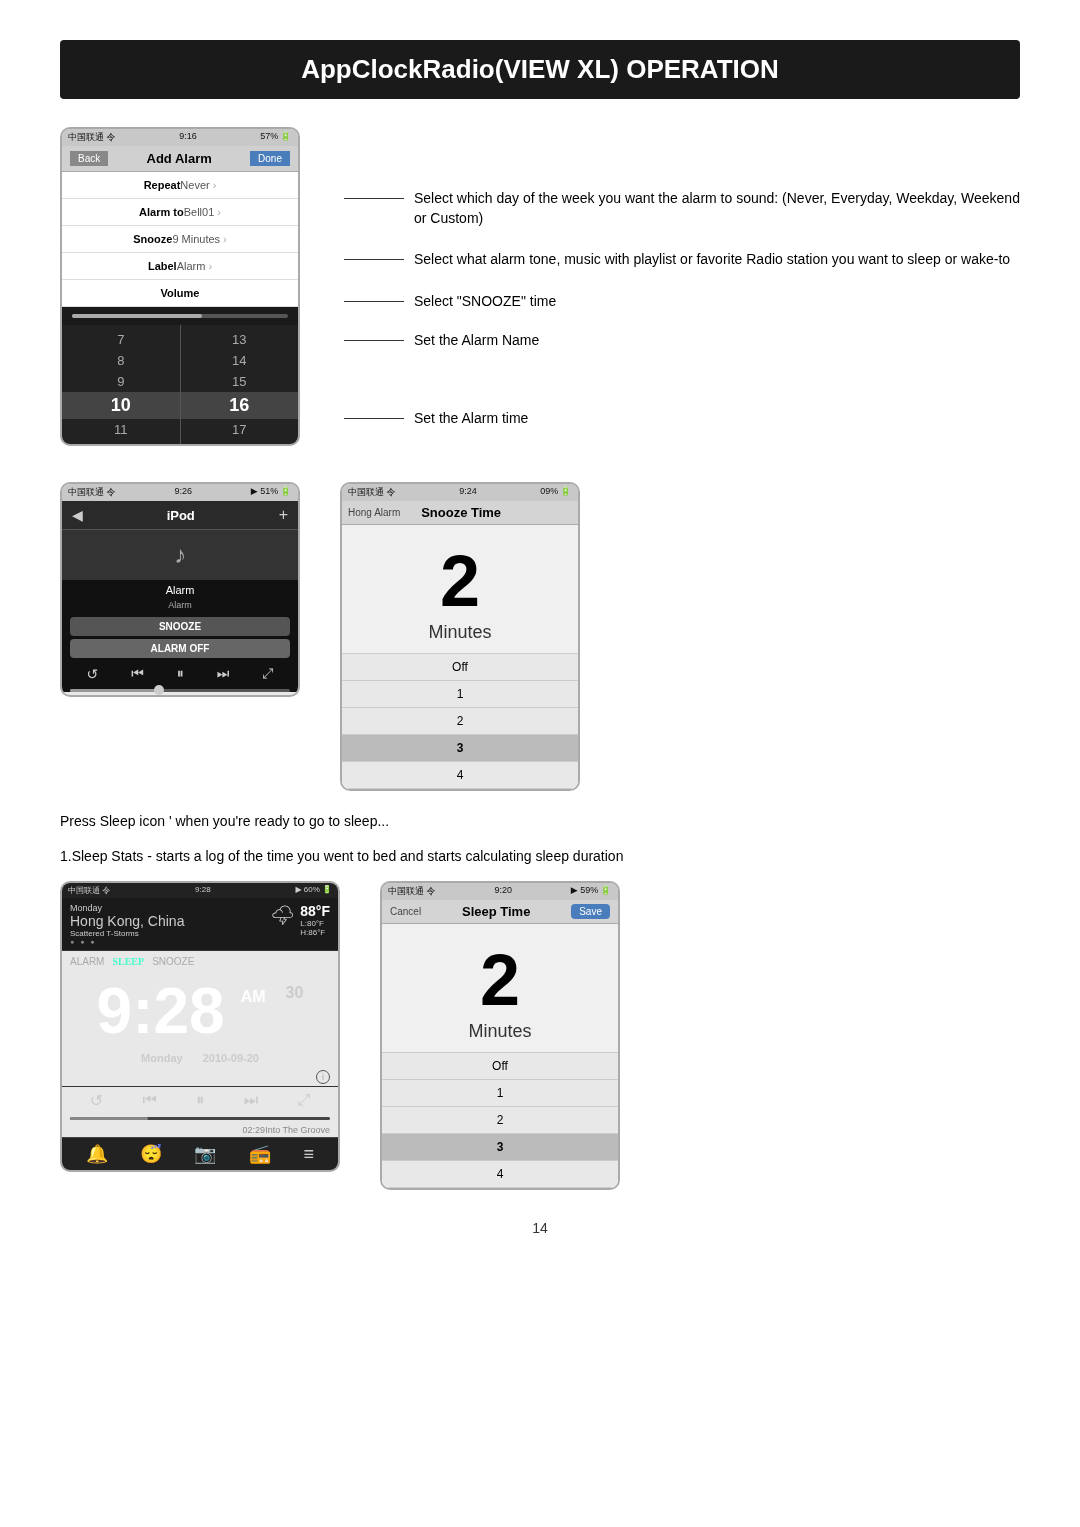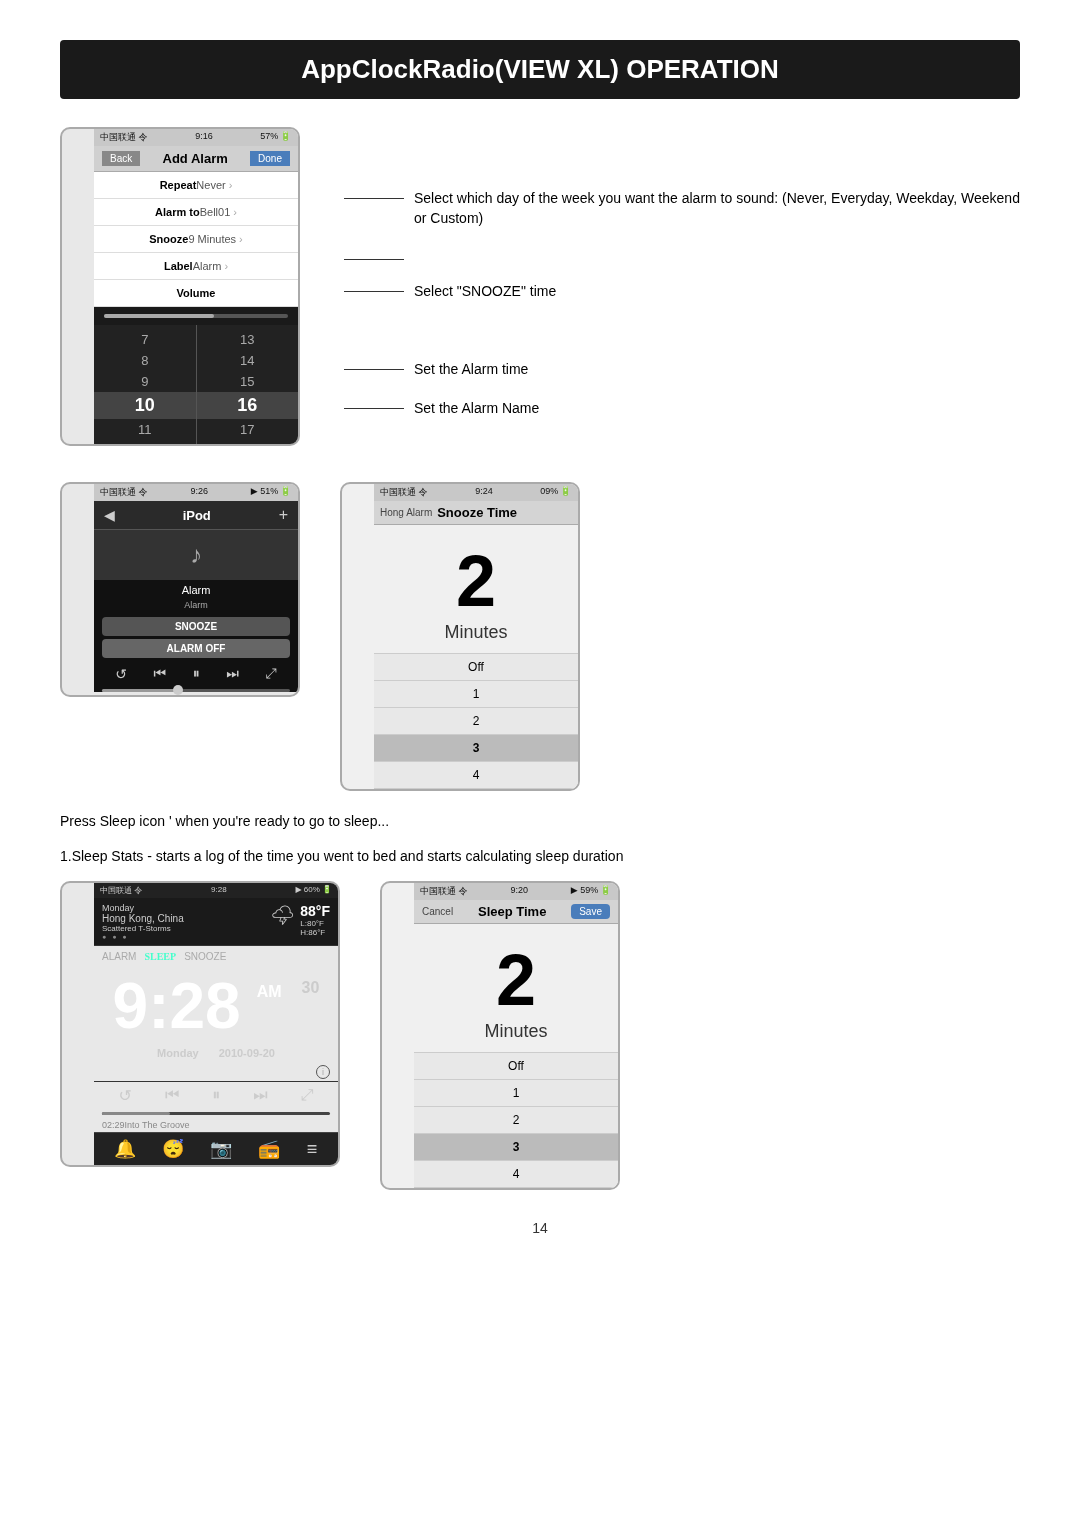--- a/index.html
+++ b/index.html
@@ -35,21 +35,20 @@
 
     
     .iphone {
       width: 240px;
       background: #e8e8e8;
       border: 2px solid #aaa;
       border-radius: 10px;
       overflow: hidden;
       font-size: 11px;
       flex-shrink: 0;
-      padding-left: 32px;
     }
 
     .iphone-status {
       background: #c8c8c8;
       display: flex;
       justify-content: space-between;
       padding: 2px 6px;
       font-size: 9px;
       color: #111;
     }
@@ -244,21 +243,21 @@
     .sleep-weather {
       background: #1a1a1a;
       display: flex;
       justify-content: space-between;
       align-items: flex-start;
       padding: 5px 8px;
       font-size: 9px;
       color: #ccc;
       border-bottom: 1px solid #333;
     }
-    .sleep-weather .city { font-size: 10px; }
+    .sleep-weather .city { font-size: 14px; }
     .sleep-weather .temp { font-size: 14px; font-weight: bold; color: #fff; }
     .sleep-tabs {
       display: flex;
       gap: 8px;
       padding: 5px 8px;
       font-size: 10px;
       color: #aaa;
     }
     .sleep-tabs .highlight { color: #4fc; font-weight: bold; font-family: Liberation Serif, serif; }
     .sleep-time {
@@ -299,21 +298,21 @@
     .sleep-progress {
       margin: 3px 8px;
       height: 3px;
       background: #444;
       border-radius: 2px;
       position: relative;
     }
     .sleep-progress-fill { height: 100%; background: #888; border-radius: 2px; width: 30%; }
     .sleep-track {
       display: flex;
-      justify-content: flex-start;
+      justify-content: flex-end;
       padding: 2px 8px;
       font-size: 9px;
       color: #888;
     }
     .sleep-bottom-bar {
       background: #222;
       display: flex;
       justify-content: space-around;
       align-items: center;
       padding: 5px 8px;
@@ -442,35 +441,36 @@
 
     <div class="annotation-block">
 
       <div class="annotation-line" style="margin-top: 62px;">
         <div class="ann-dash"></div>
         <span class="ann-text">Select which day of the week you want the alarm to sound: (Never, Everyday, Weekday, Weekend or Custom)</span>
       </div>
 
       <div class="annotation-line" style="margin-top: 4px;">
         <div class="ann-dash"></div>
+        <span class="ann-text">Select what alarm tone, music with playlist or favorite Radio station you want to sleep or wake-to</span>
       </div>
 
       <div class="annotation-line" style="margin-top: 4px;">
         <div class="ann-dash"></div>
         <span class="ann-text">Select "SNOOZE" time</span>
       </div>
 
+      <div class="annotation-line" style="margin-top: 2px;">
+        <div class="ann-dash"></div>
+        <span class="ann-text">Set the Alarm Name</span>
+      </div>
+
       <div class="annotation-line" style="margin-top: 40px;">
         <div class="ann-dash"></div>
         <span class="ann-text">Set the Alarm time</span>
-      </div>
-
-      <div class="annotation-line" style="margin-top: 2px;">
-        <div class="ann-dash"></div>
-        <span class="ann-text">Set the Alarm Name</span>
       </div>
     </div>
   </div>
 </div>
 
 <div class="row section-gap" style="gap: 40px; align-items: flex-start;">
 
   <div class="iphone">
     <div class="iphone-status">
       <span>中国联通 令</span>

